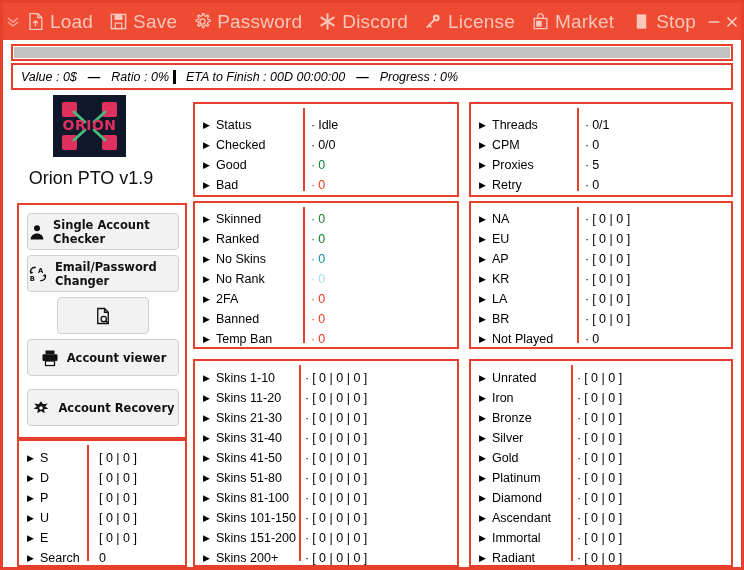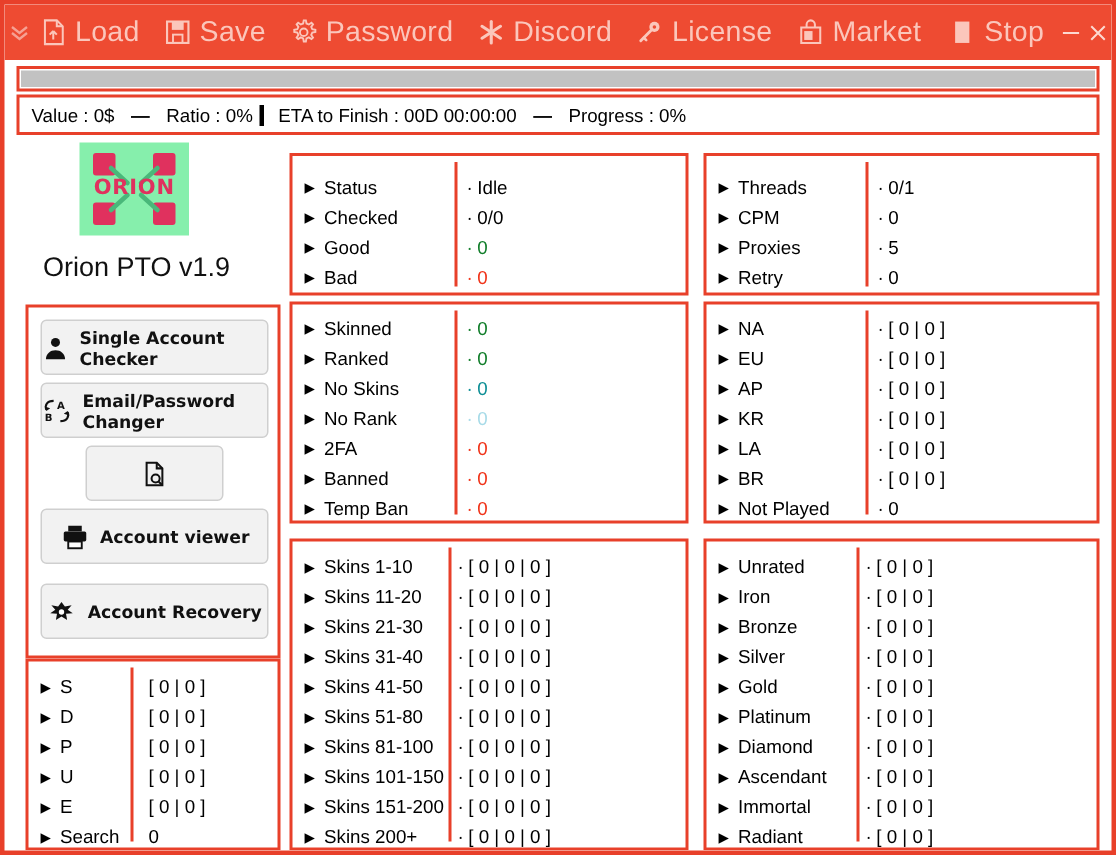--- a/index.html
+++ b/index.html
@@ -70,21 +70,21 @@
   
   .statusbar {
     position: absolute; left: 8px; top: 60px;
     width: 722px; height: 27px;
     border: 2px solid #e8402a;
     background: #ffffff;
     display: flex; align-items: center;
     padding-left: 8px;
     font-size: 12.5px; color: #000;
   }
-  .sb-txt { white-space: nowrap; }
+  .sb-txt { white-space: nowrap; font-style: italic; }
   .sb-dash { margin: 0 11px; font-weight: bold; }
   .sb-bar {
     display: inline-block;
     width: 3px; height: 14px;
     background: #000; margin: 0 10px 0 4px;
   }
 
   
   .panel {
     position: absolute;
@@ -110,21 +110,21 @@
   .vl .dot { margin-right: 3px; }
   .divider {
     position: absolute; top: 4px; bottom: 4px;
     width: 2px; background: #e8402a;
   }
 
   
   .logo-box {
     position: absolute; left: 50px; top: 92px;
     width: 73px; height: 62px;
-    background: #86efac;
+    background: #0f172a;
   }
   .logo-inner { position: relative; width: 100%; height: 100%; }
   .logo-sq {
     position: absolute; width: 15px; height: 15px;
     background: #e0315e; border-radius: 2px;
   }
   .logo-sq.tl { left: 9px;  top: 7px; }
   .logo-sq.tr { right: 9px; top: 7px; }
   .logo-sq.bl { left: 9px;  bottom: 7px; }
   .logo-sq.br { right: 9px; bottom: 7px; }

